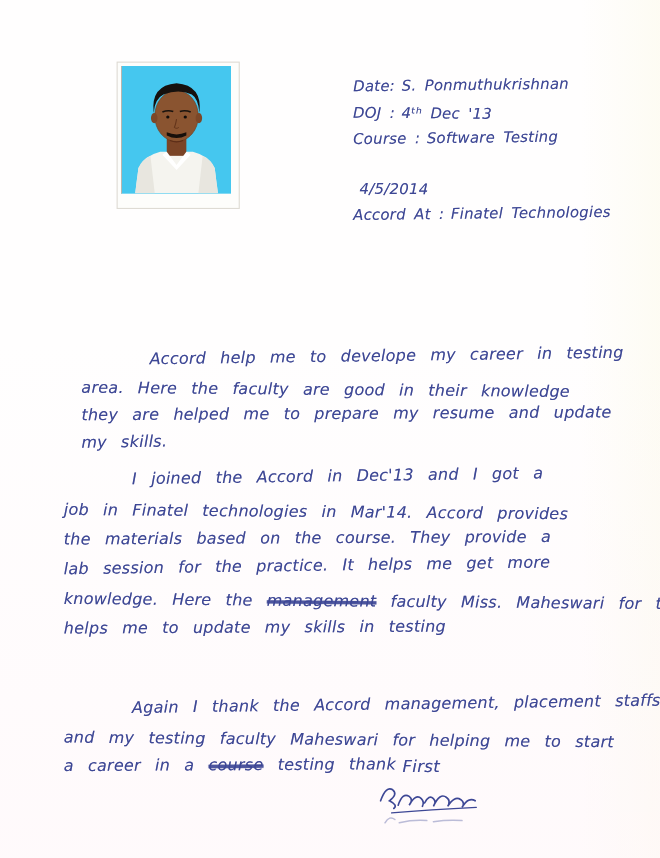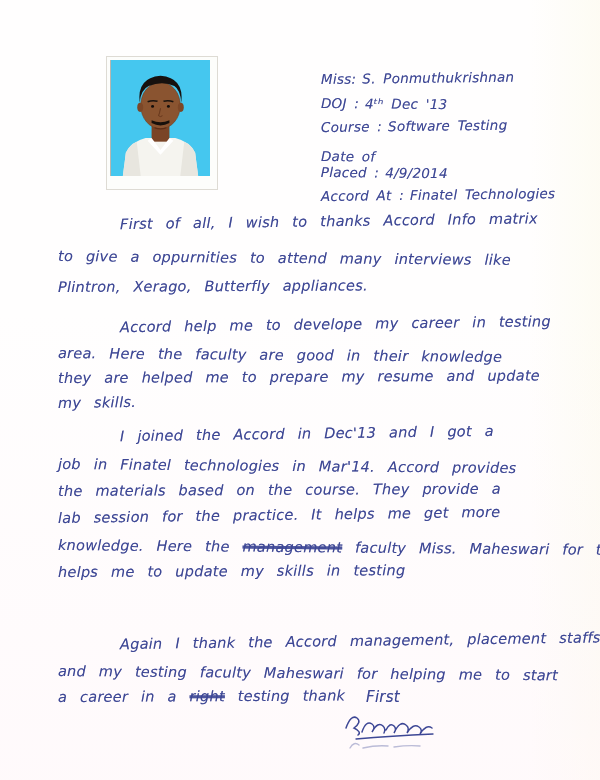--- a/index.html
+++ b/index.html
@@ -56,21 +56,21 @@
   }
   .para .line{
     height:var(--lh);line-height:var(--lh);
     white-space:nowrap;transform-origin:0 50%;
   }
   .para .line:first-child{padding-left:62px;}
   .para .line:nth-child(3n+1){transform:rotate(-0.8deg);}
   .para .line:nth-child(3n+2){transform:rotate(0.5deg);}
   .para .line:nth-child(3n){transform:rotate(-0.3deg);}
   .para-1{top:210px;--lh:31px;}
-  .para-2{top:316px;--lh:25px;}
+  .para-2{top:316px;margin-left:16px;--lh:25px;}
   .para-3{top:424px;--lh:27px;}
   .para-4{top:632px;--lh:26px;}
   .struck{
     text-decoration:line-through;
     text-decoration-thickness:3px;
     text-decoration-color:rgba(61,71,149,.85);
   }
   
   .closing{position:absolute;left:318px;top:688px;width:200px;}
   .thanks{font-size:15px;margin-left:48px;}
@@ -114,65 +114,58 @@
 
         <path d="M41 65 Q50 69 59 65 L59 68 Q50 73 41 68 Z" fill="#17100b"></path>
 
         <path d="M44 73 Q50 75.5 56 73" stroke="#5c2d17" stroke-width="1.2" fill="none"></path>
       </svg>
     </div>
   </div>
 
   <div class="header-fields hw">
     <div class="field">
-      <span class="f-label">Miss:</span>
+      <span class="f-label">Date:</span>
       <span class="f-value">S. Ponmuthukrishnan</span>
     </div>
     <div class="field">
       <span class="f-label">DOJ :</span>
       <span class="f-value">4ᵗʰ Dec '13</span>
     </div>
     <div class="field">
       <span class="f-label">Course :</span>
       <span class="f-value">Software Testing</span>
     </div>
     <div class="field two-line">
-      <span class="f-label">Date of
-Placed :</span>
-      <span class="f-value">4/9/2014</span>
+      <span class="f-value">4/5/2014</span>
     </div>
     <div class="field">
       <span class="f-label">Accord At :</span>
       <span class="f-value">Finatel Technologies</span>
     </div>
   </div>
 
-  <div class="para para-1 hw">
-      <div class="line"><span>First of all, I wish to thanks Accord Info matrix</span></div>
-      <div class="line"><span>to give a oppurnities to attend many interviews like</span></div>
-      <div class="line"><span>Plintron, Xerago, Butterfly appliances.</span></div>
-    </div>
   <div class="para para-2 hw">
       <div class="line"><span>Accord help me to develope my career in testing</span></div>
       <div class="line"><span>area. Here the faculty are good in their knowledge</span></div>
       <div class="line"><span>they are helped me to prepare my resume and update</span></div>
       <div class="line"><span>my skills.</span></div>
     </div>
   <div class="para para-3 hw">
       <div class="line"><span>I joined the Accord in Dec'13 and I got a</span></div>
       <div class="line"><span>job in Finatel technologies in Mar'14. Accord provides</span></div>
       <div class="line"><span>the materials based on the course. They provide a</span></div>
       <div class="line"><span>lab session for the practice. It helps me get more</span></div>
       <div class="line"><span>knowledge. Here the </span><span class="struck">management</span><span> faculty Miss. Maheswari for testing</span></div>
       <div class="line"><span>helps me to update my skills in testing</span></div>
     </div>
   <div class="para para-4 hw">
       <div class="line"><span>Again I thank the Accord management, placement staffs</span></div>
       <div class="line"><span>and my testing faculty Maheswari for helping me to start</span></div>
-      <div class="line"><span>a career in a </span><span class="struck">right</span><span> testing thank</span></div>
+      <div class="line"><span>a career in a </span><span class="struck">course</span><span> testing thank</span></div>
     </div>
 
   <div class="closing">
     <div class="thanks hw">First</div>
     <div class="signature">
       <svg width="130" height="46" viewBox="0 0 130 46">
         <g stroke="#3d4795" fill="none" stroke-width="1.5" stroke-linecap="round">
           <path d="M10 20 Q15 6 21 10 Q26 14 18 20 Q26 24 22 27 M26 24 Q30 12 36 16 Q40 19 36 24 Q42 13 47 18 Q50 21 48 25 M50 22 Q54 14 58 18 Q61 21 58 25 Q64 12 70 17 Q74 20 71 25 Q77 15 83 19 Q87 22 84 26 Q90 16 96 20"></path>
           <path d="M20 31 Q55 28 97 26" stroke-width="1.3"></path>
         </g>

